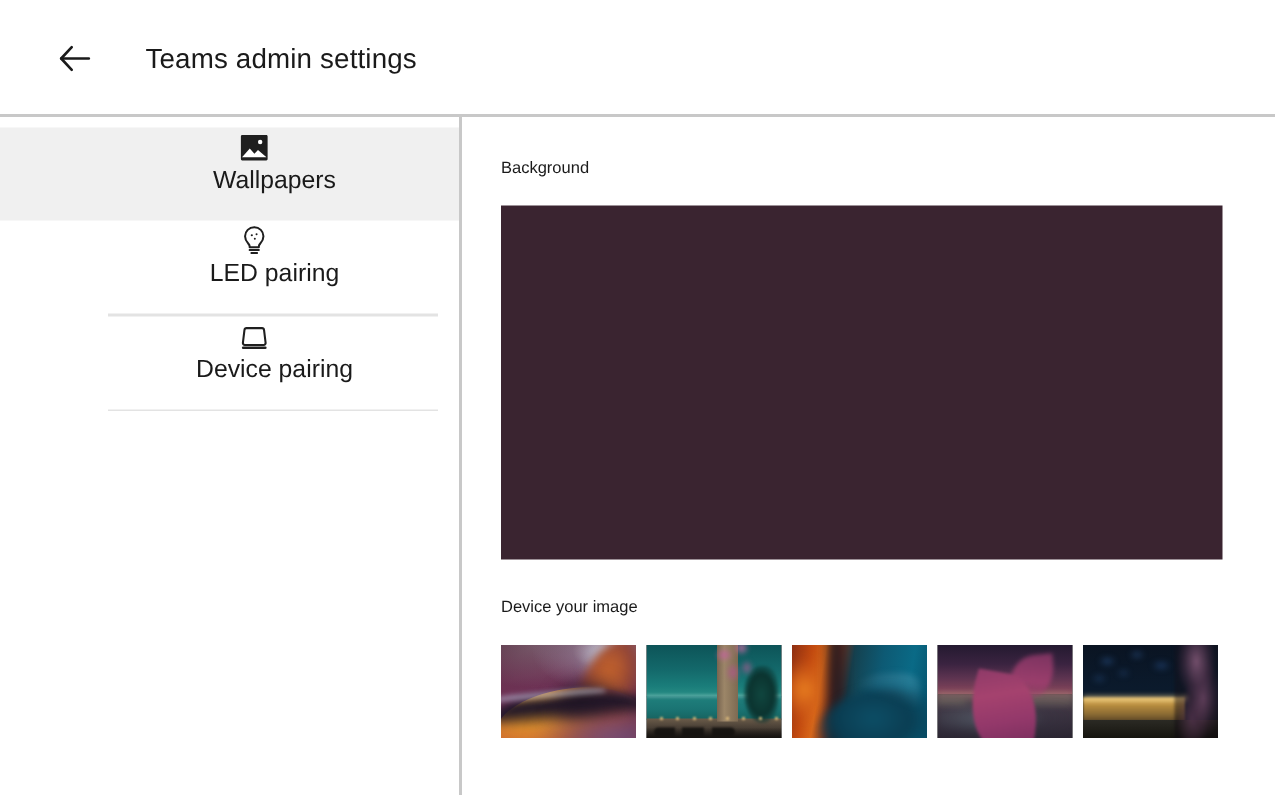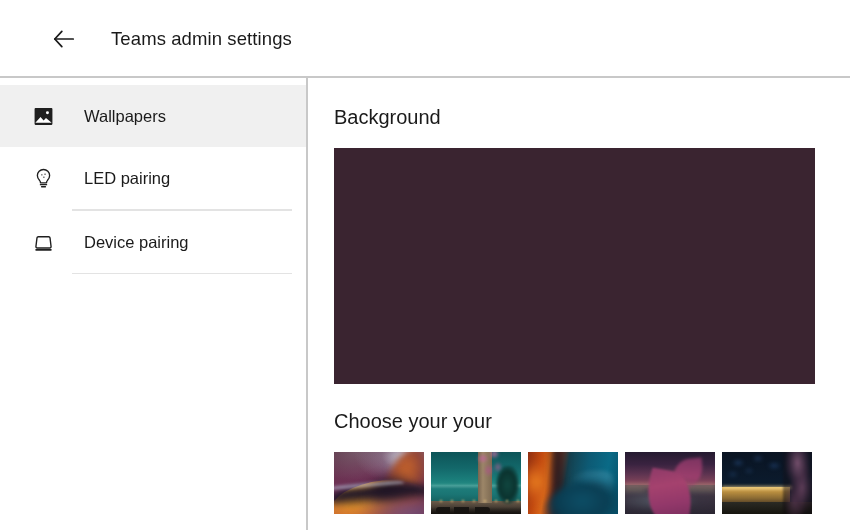--- a/index.html
+++ b/index.html
@@ -23,21 +23,21 @@
   }
 
   
   #header {
     position: relative;
     height: 78px;
     flex: 0 0 78px;
     background: #ffffff;
     display: flex;
     align-items: center;
-    padding-left: 44px;
+    padding-left: 30px;
   }
   #header::after {
     content: "";
     position: absolute;
     left: 0; right: 0; bottom: 0;
     height: 2px;
     background: #c8c8c8;
   }
   #back-button {
     width: 40px;
@@ -85,20 +85,21 @@
     background: #c8c8c8;
   }
   .nav-item {
     position: relative;
     height: 62px;
     display: flex;
     align-items: center;
     padding-left: 30px;
     cursor: pointer;
     background: transparent;
+    flex-direction: column;
   }
   .nav-item.selected { background: #f0f0f0; }
   .nav-icon {
     width: 26px;
     height: 26px;
     flex: 0 0 26px;
     display: flex;
     align-items: center;
     justify-content: center;
     color: #1f1f1f;
@@ -120,21 +121,21 @@
 
   
   #main {
     flex: 1 1 auto;
     background: #ffffff;
     padding: 28px 34px 0 26px;
     min-width: 0;
     overflow: hidden;
   }
   .section-title {
-    font-size: 20px;
+    font-size: 11px;
     color: #1a1a1a;
     font-weight: 400;
     margin-bottom: 19px;
     white-space: nowrap;
   }
 
   
   #background-preview {
     position: relative;
     width: 481px;
@@ -402,21 +403,21 @@
         <span class="wp1-bluetop"></span>
         <span class="wp1-rust"></span>
         <span class="wp1-orange"></span>
         <span class="wp1-darkwave"></span>
         <span class="wp1-darkwave2"></span>
         <span class="wp1-hilite"></span>
         <span class="wp1-rustcurve"></span>
         <span class="wp1-botpurple"></span>
       </div>
 
-      <div class="section-title" id="choose-title">Choose your your</div>
+      <div class="section-title" id="choose-title">Device your image</div>
 
       <div id="thumb-strip">
 
         <div class="thumb">
           <span class="fill wp1-base"></span>
           <span class="wp1-bluetop"></span>
           <span class="wp1-rust"></span>
           <span class="wp1-orange"></span>
           <span class="wp1-darkwave"></span>
           <span class="wp1-darkwave2"></span>

